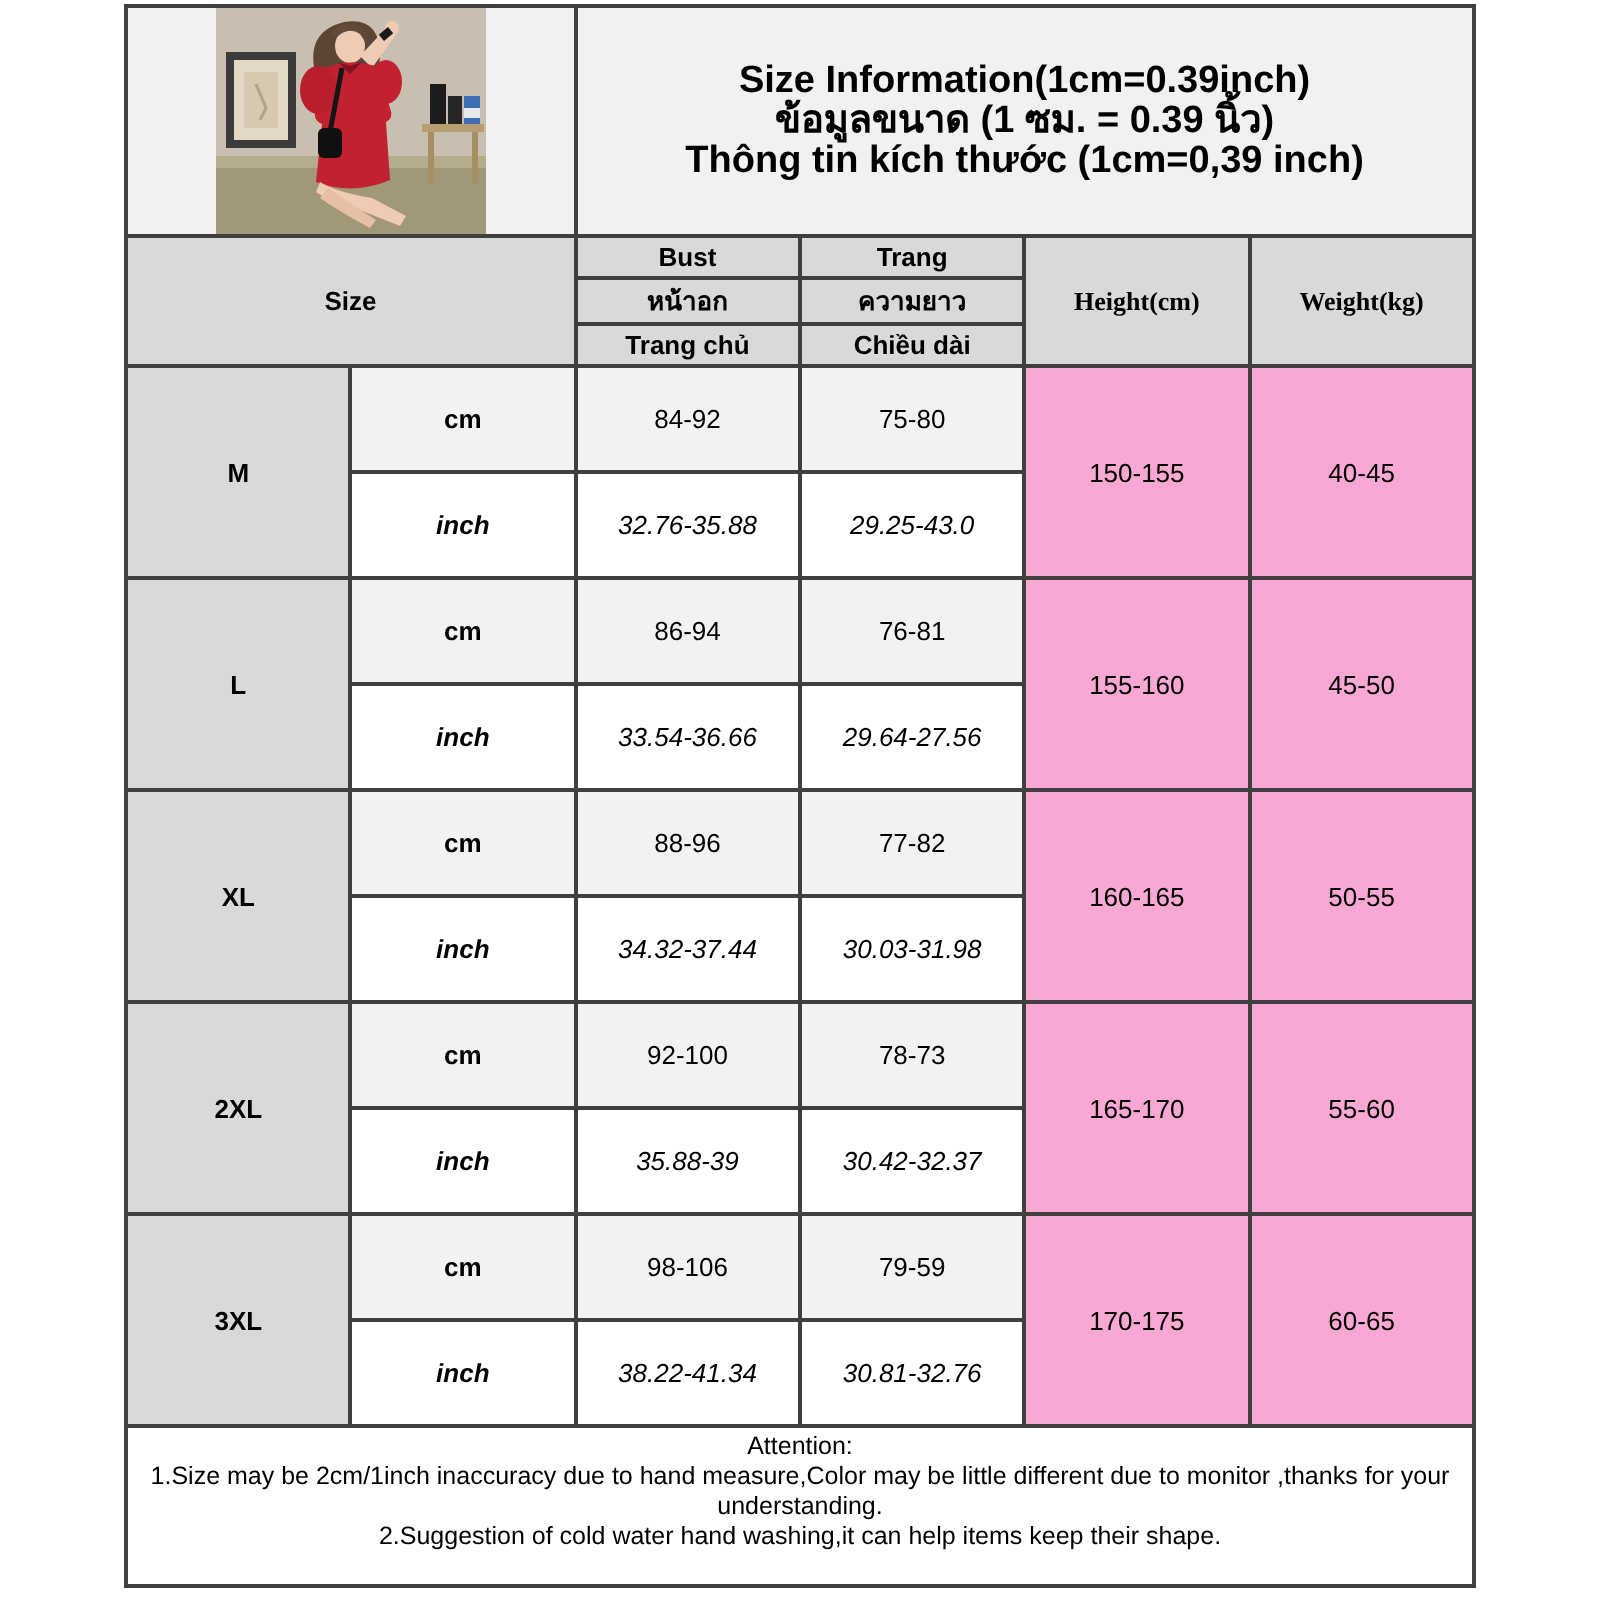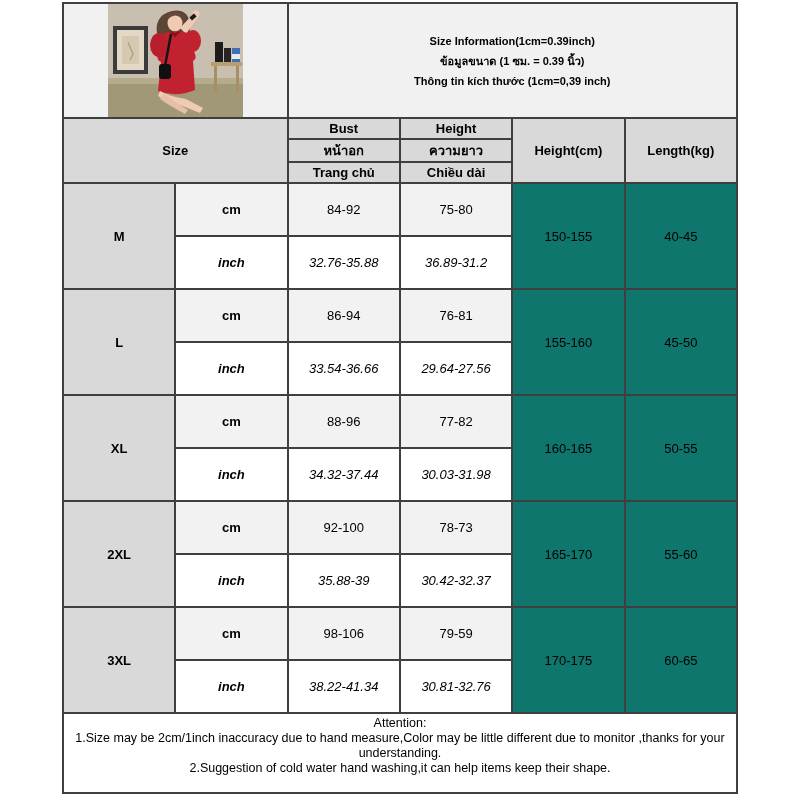--- a/index.html
+++ b/index.html
@@ -28,32 +28,32 @@
     border: 2px solid #3f3f3f;
     text-align: center;
     vertical-align: middle;
     padding: 0;
     overflow: hidden;
   }
   
   tr.r-top td { height: 113px; background: #f1f1f1; }
   td.img-cell { padding: 0; }
   td.img-cell svg { display: block; margin: 0 auto; }
-  td.title-cell div { line-height: 20px; font-weight: bold; font-size: 11px; }
+  td.title-cell div { line-height: 20px; font-weight: bold; font-size: 19px; }
   
   tr.r-head td { height: 19px; background: #d9d9d9; font-weight: bold; font-size: 13px; }
   td.size-head { font-size: 24px; font-weight: bold; }
-  td.hw-head { font-size: 14px; }
+  td.hw-head { font-size: 14px; font-family: Liberation Serif, serif; }
   
   tr.r-cm td, tr.r-inch td { height: 51px; font-size: 13px; }
   td.sizelab { background: #d9d9d9; font-weight: bold; font-size: 15px; }
   td.unit { font-weight: bold; }
   tr.r-cm td.unit, tr.r-cm td.val { background: #f2f2f2; }
   tr.r-inch td.unit, tr.r-inch td.val { background: #ffffff; font-style: italic; }
-  td.hw-val { background: #0f766e; }
+  td.hw-val { background: #f9a8d4; }
   
   tr.r-att td {
     height: 76px;
     background: #ffffff;
     vertical-align: top;
     font-size: 12.5px;
     line-height: 15px;
     padding: 2px 2px 0 2px;
   }
   .att-line1 { max-width: 668px; margin: 0 auto; }
@@ -115,23 +115,23 @@
     <td colspan="4" class="title-cell">
       <div>Size Information(1cm=0.39inch)</div>
       <div>ข้อมูลขนาด (1 ซม. = 0.39 นิ้ว)</div>
       <div>Thông tin kích thước (1cm=0,39 inch)</div>
     </td>
   </tr>
 
   <tr class="r-head">
     <td colspan="2" rowspan="3" class="size-head">Size</td>
     <td>Bust</td>
-    <td>Height</td>
+    <td>Trang</td>
     <td rowspan="3" class="hw-head">Height(cm)</td>
-    <td rowspan="3" class="hw-head">Length(kg)</td>
+    <td rowspan="3" class="hw-head">Weight(kg)</td>
   </tr>
   <tr class="r-head">
     <td>หน้าอก</td>
     <td>ความยาว</td>
   </tr>
   <tr class="r-head">
     <td>Trang chủ</td>
     <td>Chiều dài</td>
   </tr>
 
@@ -139,21 +139,21 @@
     <td rowspan="2" class="sizelab">M</td>
     <td class="unit">cm</td>
     <td class="val">84-92</td>
     <td class="val">75-80</td>
     <td rowspan="2" class="hw-val">150-155</td>
     <td rowspan="2" class="hw-val">40-45</td>
   </tr>
   <tr class="r-inch">
     <td class="unit">inch</td>
     <td class="val">32.76-35.88</td>
-    <td class="val">36.89-31.2</td>
+    <td class="val">29.25-43.0</td>
   </tr>
 
   <tr class="r-cm">
     <td rowspan="2" class="sizelab">L</td>
     <td class="unit">cm</td>
     <td class="val">86-94</td>
     <td class="val">76-81</td>
     <td rowspan="2" class="hw-val">155-160</td>
     <td rowspan="2" class="hw-val">45-50</td>
   </tr>

